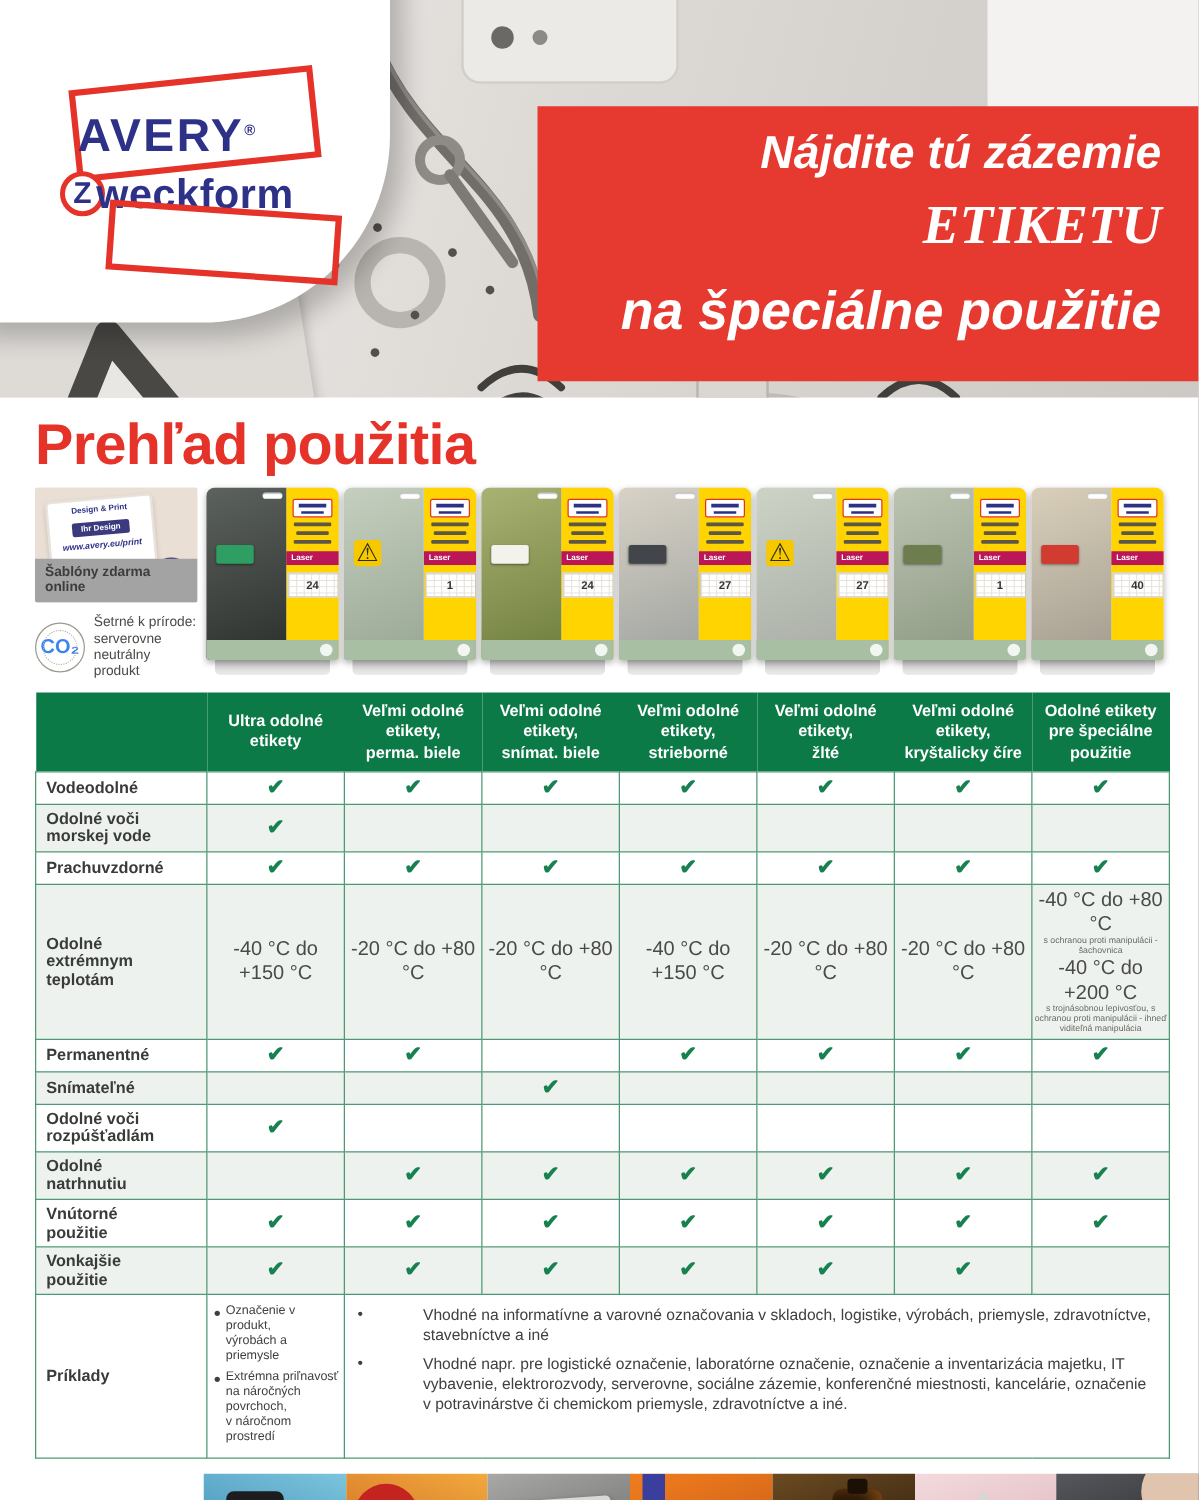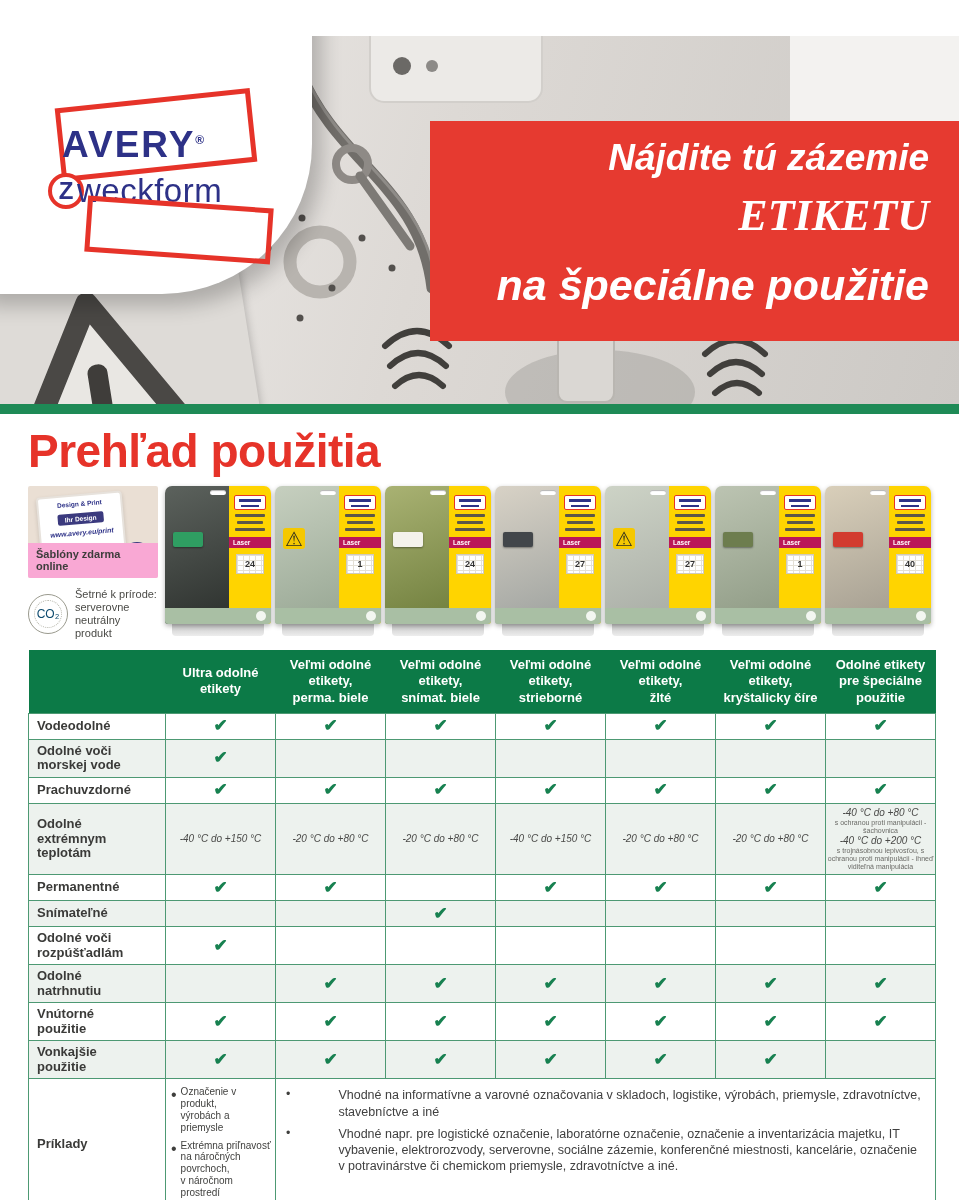--- a/index.html
+++ b/index.html
@@ -1,20 +1,20 @@
 <!DOCTYPE html>
 <html style="--brand-red: #e63329; --banner-bg: #e63a30; --table-green: #0c7a47; --divider: #1e8a56; --check-green: #178150; --pack-yellow: #ffd400; --laser-magenta: #bb1758; --navy: #2d3187;"><head>
 <meta charset="utf-8">
 <style>
   * { margin:0; padding:0; box-sizing:border-box; }
   body { background:#888; font-family:"Liberation Sans", sans-serif; }
   .page { width:959px; height:1200px; background:#fff; position:relative; overflow:hidden; margin:0 auto; }
 
   
-  .hero { position:relative; height:378px; overflow:hidden;margin-top:36px; }
+  .hero { position:relative; height:318px; overflow:hidden; }
   .hero-photo { position:absolute; left:0; top:0; width:959px; height:368px;
     background:linear-gradient(105deg,#f0eeec 0%,#ddd9d5 45%,#ccc9c5 100%); }
   .hero-svg { position:absolute; left:0; top:0; }
 
   .warning-sign { position:absolute; left:-52px; top:232px; width:310px; height:280px;
     background:#dedbd7; border-radius:18px; transform:rotate(-9deg);
     box-shadow:0 4px 10px rgba(0,0,0,.25); display:flex; align-items:flex-start; justify-content:center; }
 
   .logo-blob { position:absolute; left:-24px; top:-34px; width:336px; height:292px; background:#fff;
     border-radius:0 0 150px 0; box-shadow:10px 12px 20px rgba(0,0,0,.22); }
@@ -22,21 +22,21 @@
   .logo-frame { position:absolute; border:5px solid var(--brand-red,#e2372e); background:transparent; }
   .logo-frame.top { left:4px; top:-22px; width:196px; height:74px; transform:rotate(-6deg); }
   .logo-frame.bot { left:32px; top:82px; width:186px; height:56px; transform:rotate(4deg); }
   .logo-avery { position:absolute; left:8px; top:4px; color:var(--navy,#2d3187); font-weight:bold;
     font-size:37px; letter-spacing:2px; }
   .logo-avery sup { font-size:12px; letter-spacing:0; }
   .logo-zweck { position:absolute; left:-6px; top:52px; display:flex; align-items:center; }
   .logo-zcirc { width:36px; height:36px; border:4px solid var(--brand-red,#e2372e); border-radius:50%;
     display:flex; align-items:center; justify-content:center; color:var(--navy,#2d3187);
     font-weight:bold; font-size:24px; background:#fff; }
-  .logo-ztext { color:var(--navy,#2d3187); font-weight:normal; font-size:33px; margin-left:-7px; letter-spacing:.5px; }
+  .logo-ztext { color:var(--navy,#2d3187); font-weight:bold; font-size:33px; margin-left:-7px; letter-spacing:.5px; }
 
   .hero-banner { position:absolute; left:430px; top:85px; width:529px; height:220px;
     background:var(--banner-bg,#e63a30); color:#fff; font-style:italic; font-weight:bold;
     text-align:right; padding:14px 30px 0 10px; display:flex; flex-direction:column; }
   .hb1 { font-size:37px; line-height:1.25; }
   .hb2 { font-size:44px; line-height:1.3; margin-top:6px;font-family:Liberation Serif, serif; }
   .hb3 { font-size:43px; line-height:1.3; margin-top:14px; }
 
   .green-bar { position:absolute; left:0; top:368px; width:959px; height:10px; background:var(--divider,#1e8a56); }
 
@@ -54,26 +54,26 @@
   .ps-brand { font-size:6.5px; color:var(--navy,#2d3187); font-weight:bold; }
   .ps-btn { display:inline-block; background:#3b3a7e; color:#fff; font-size:6.5px; font-weight:bold;
     border-radius:2px; padding:2px 7px; margin-top:3px; }
   .ps-url { font-size:7px; color:var(--navy,#2d3187); font-weight:bold; margin-top:4px; font-style:italic; }
   .promo-stand { position:absolute; left:44px; top:66px; width:14px; height:10px; background:#f6f3ef; transform:rotate(-5deg); }
   .promo-circ { position:absolute; right:6px; top:56px; width:30px; height:30px; background:#fff;
     border:2px solid #3b3a7e; border-radius:50%; display:flex; align-items:center; justify-content:center; }
   .promo-circ .mon { width:13px; height:9px; border:1.5px solid #3b3a7e; border-radius:1px; position:relative; }
   .promo-circ .mon::after { content:""; position:absolute; right:-5px; top:2px; width:5px; height:8px;
     border:1.5px solid #3b3a7e; border-radius:1px; background:#fff; }
-  .promo-caption { position:absolute; left:0; bottom:0; width:100%; background:#f9a8d4;
+  .promo-caption { position:absolute; left:0; bottom:0; width:100%; background:#a3a3a3;
     font-size:11px; font-weight:bold; color:#3d3d3b; padding:5px 6px 6px 8px; }
   .eco { display:flex; margin-top:10px; align-items:center; }
   .eco-badge { flex:none; width:40px; height:40px; border:1.5px solid #9a9a8e; border-radius:50%;
-    display:flex; align-items:center; justify-content:center; color:#0c4a6e; font-weight:normal;
-    font-size:12px; position:relative; }
+    display:flex; align-items:center; justify-content:center; color:#3b82f6; font-weight:bold;
+    font-size:16px; position:relative; }
   .eco-badge::after { content:""; position:absolute; inset:5px; border:1px dotted #b5b5aa; border-radius:50%; }
   .eco-text { font-size:11px; color:#4a4a46; line-height:1.18; margin-left:7px; }
 
   .product-cards { display:flex; gap:4px; }
   .product-card { width:106px; }
   .pack { height:138px; border-radius:7px 7px 3px 3px; overflow:hidden; display:flex;
     box-shadow:0 2px 5px rgba(0,0,0,.3); position:relative; background:#eee; }
   .pack-photo { flex:1.25; position:relative; }
   .accent-tri { position:absolute; left:8px; top:42px; font-size:20px; color:#2b2b20;
     background:#f5c800; line-height:1; padding:1px 2px 0; border-radius:3px; }
@@ -84,40 +84,40 @@
   .hang-hole { position:absolute; left:50%; top:4px; transform:translateX(-50%);
     width:16px; height:5px; background:#fff; border-radius:3px; box-shadow:inset 0 1px 1px rgba(0,0,0,.3); }
   .brand-chip { width:32px; height:15px; background:#fff; border:1.5px solid var(--brand-red,#e2372e);
     border-radius:2px; margin-top:5px; position:relative; }
   .brand-chip::after { content:""; position:absolute; left:4px; top:3px; right:4px; height:3px; background:var(--navy,#2d3187); }
   .brand-chip::before { content:""; position:absolute; left:6px; bottom:2px; right:6px; height:2.5px; background:var(--navy,#2d3187); }
   .txtbar { width:30px; height:3px; background:#5d5748; margin-top:4px; border-radius:1px; }
   .txtbar:nth-of-type(odd){ width:26px; }
   .laser-band { width:100%; background:var(--laser-magenta,#bb1758); color:#fff; font-size:6.5px;
     font-weight:bold; text-align:left; padding:2px 4px; margin-top:6px; }
-  .count-box { width:28px; height:20px; background:#fff; border:1px solid #cfcabd; margin-top:6px;
+  .count-box { width:41px; height:20px; background:#fff; border:1px solid #cfcabd; margin-top:6px;
     font-size:9px; font-weight:bold; color:#333; display:flex; align-items:center; justify-content:center;
     background-image:linear-gradient(#e4e0d6 1px, transparent 1px), linear-gradient(90deg,#e4e0d6 1px, transparent 1px);
     background-size:6px 5px;text-align:center; }
   .pack-footer { position:absolute; left:0; right:0; bottom:0; height:16px; background:#a9bfa4; }
   .foot-dot { position:absolute; right:5px; top:3px; width:10px; height:10px; background:#fff; border-radius:50%; opacity:.85; }
   .pack-base { height:12px; margin:0 7px; background:linear-gradient(#c7c7c7,#ededed); border-radius:0 0 4px 4px; }
 
   
   .cmp-table { border-collapse:collapse; margin:6px 0 0 28px; width:907px; table-layout:fixed; }
   .cmp-table thead th { background:var(--table-green,#0c7a47); color:#fff; font-size:13px; font-weight:bold;
     padding:7px 2px; line-height:1.25; white-space:pre-line; border:none; }
   .cmp-table tbody th, .cmp-table tbody td { border:1.5px solid #4d9973; }
   .cmp-table tbody tr.alt { background:#edf2ee; }
   .rowlabel { text-align:left; font-size:13px; color:#3a3a38; padding:4px 20px 4px 8px;
     font-weight:bold; line-height:1.12; white-space:pre-line; }
   td.check { text-align:center; vertical-align:middle; padding:2px; height:26px; }
   .check-mark { color:var(--check-green,#178150); font-size:17px; font-weight:bold; line-height:1; }
   td.temp { font-size:12px; color:#4a4a48; text-align:center; padding:3px 1px; }
-  .temp-main { font-size:10px; line-height:1.2;font-style:italic; }
+  .temp-main { font-size:16px; line-height:1.2; }
   .temp-sub { font-size:7px; color:#6a6a66; line-height:1.15; }
   td.ex1 { vertical-align:top; padding:5px 3px 5px 5px; }
   td.exm { vertical-align:top; padding:6px 10px; }
   .bullet { display:flex; margin:2px 0 6px 0; }
   .bullet .dot { margin-right:4px; color:#3f3f3d; }
   td.ex1 .btxt { font-size:10px; color:#3f3f3d; line-height:1.18; white-space:pre-line; }
   td.exm .btxt { font-size:12.5px; color:#404040; line-height:1.3;margin-left:44px; }
   td.exm .dot { font-size:12.5px; }
 
   

